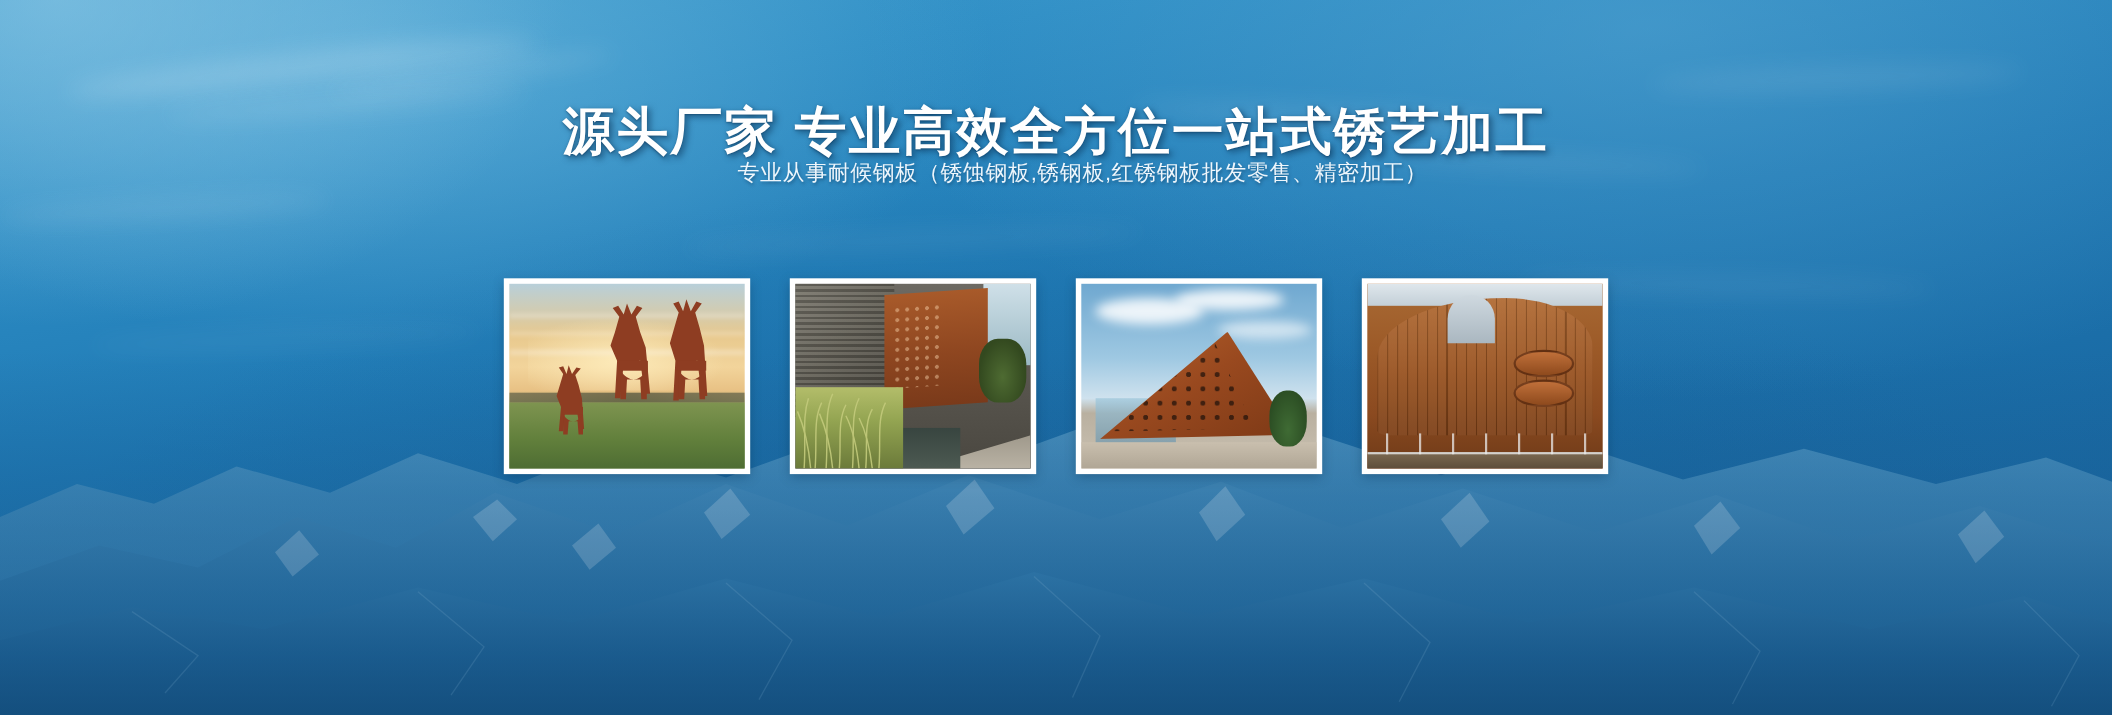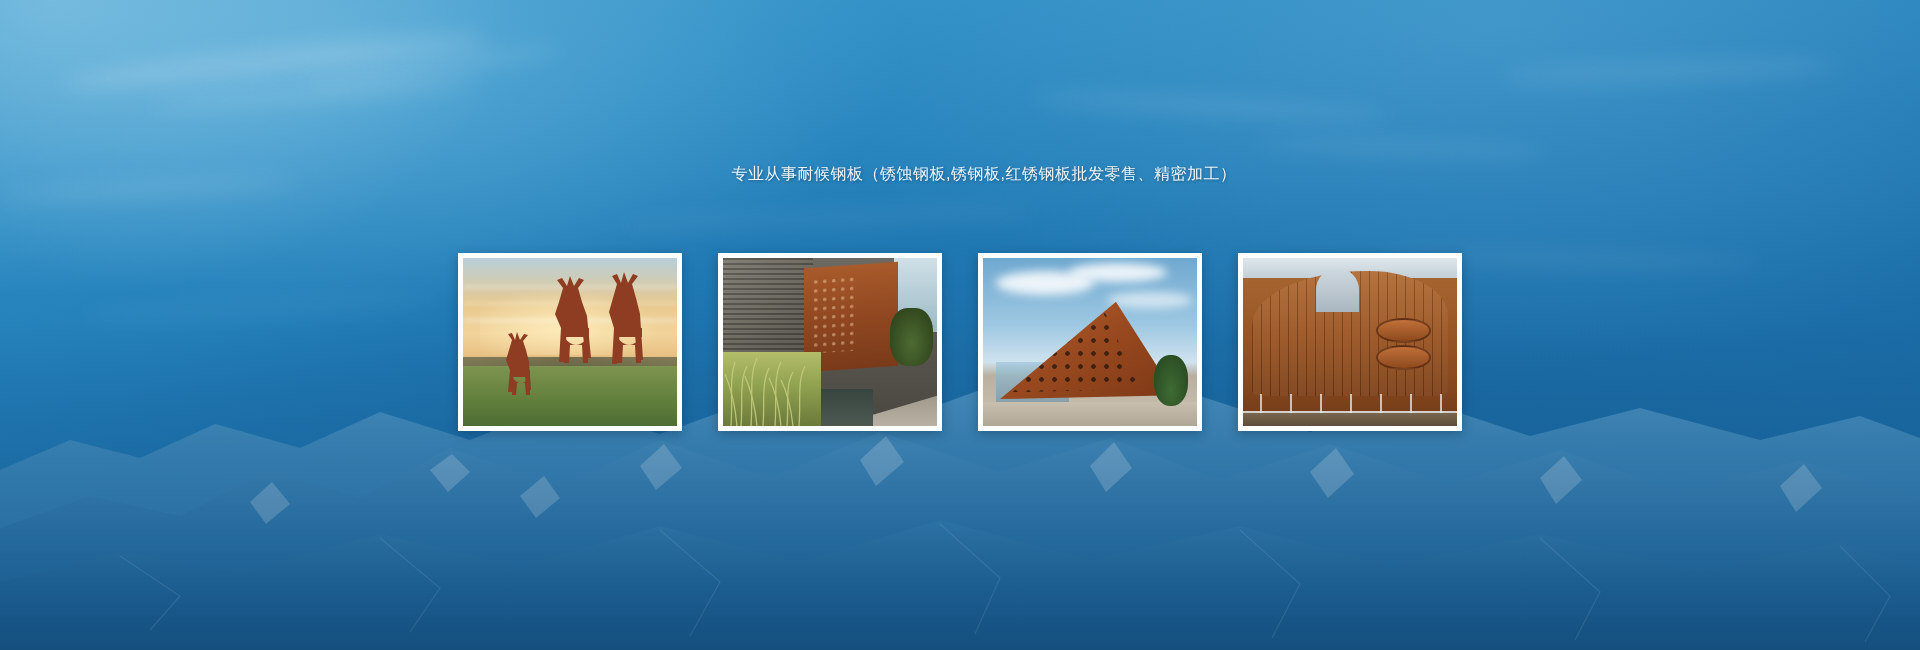--- a/index.html
+++ b/index.html
@@ -38,22 +38,22 @@
   
   .mountains{position:absolute;left:0;bottom:0;width:1920px;height:330px;}
   .mtn-haze{position:absolute;left:0;bottom:0;width:100%;height:330px;
     background:linear-gradient(to bottom, rgba(27,104,160,0) 0%, rgba(24,92,146,.35) 40%, rgba(20,78,128,.55) 100%);}
 
   
   .headline{position:absolute;left:0;right:0;top:88px;text-align:center;
     font-size:47px;font-weight:bold;color:#ffffff;letter-spacing:2px;
     text-shadow:3px 3px 6px rgba(8,44,78,.55), 0 1px 2px rgba(8,44,78,.5);
     white-space:nowrap;}
-  .subtitle{position:absolute;left:0;right:0;top:164px;text-align:center;
-    font-size:16px;color:#eef6fc;letter-spacing:.5px;
+  .subtitle{position:absolute;left:0;right:0;top:144px;text-align:center;
+    font-size:20px;color:#eef6fc;letter-spacing:.5px;
     text-shadow:1px 1px 3px rgba(8,44,78,.45);white-space:nowrap;margin-left:48px;}
 
   
   .thumbs{position:absolute;left:0;right:0;top:253px;height:180px;
     display:flex;justify-content:center;gap:36px;}
   .thumb{width:224px;height:178px;background:#fff;padding:5px;box-sizing:border-box;
     box-shadow:0 3px 10px rgba(6,40,70,.35);}
   .pic{width:100%;height:100%;position:relative;overflow:hidden;}
 
   
@@ -199,20 +199,21 @@
         <path d="M660,210 L720,262 L690,316"></path>
         <path d="M940,204 L1000,258 L975,314"></path>
         <path d="M1240,210 L1300,264 L1272,318"></path>
         <path d="M1540,218 L1600,272 L1575,320"></path>
         <path d="M1840,226 L1890,276 L1865,322"></path>
       </g>
     </svg>
     <div class="mtn-haze"></div>
   </div>
 
+  <div class="headline">源头厂家 专业高效全方位一站式锈艺加工</div>
 
   <div class="subtitle">专业从事耐候钢板（锈蚀钢板,锈钢板,红锈钢板批发零售、精密加工）</div>
 
   <div class="thumbs">
 
     <div class="thumb">
       <div class="pic p1">
         <div class="sun-haze"></div>
         <div class="strip s1"></div>
           <div class="strip s2"></div>

